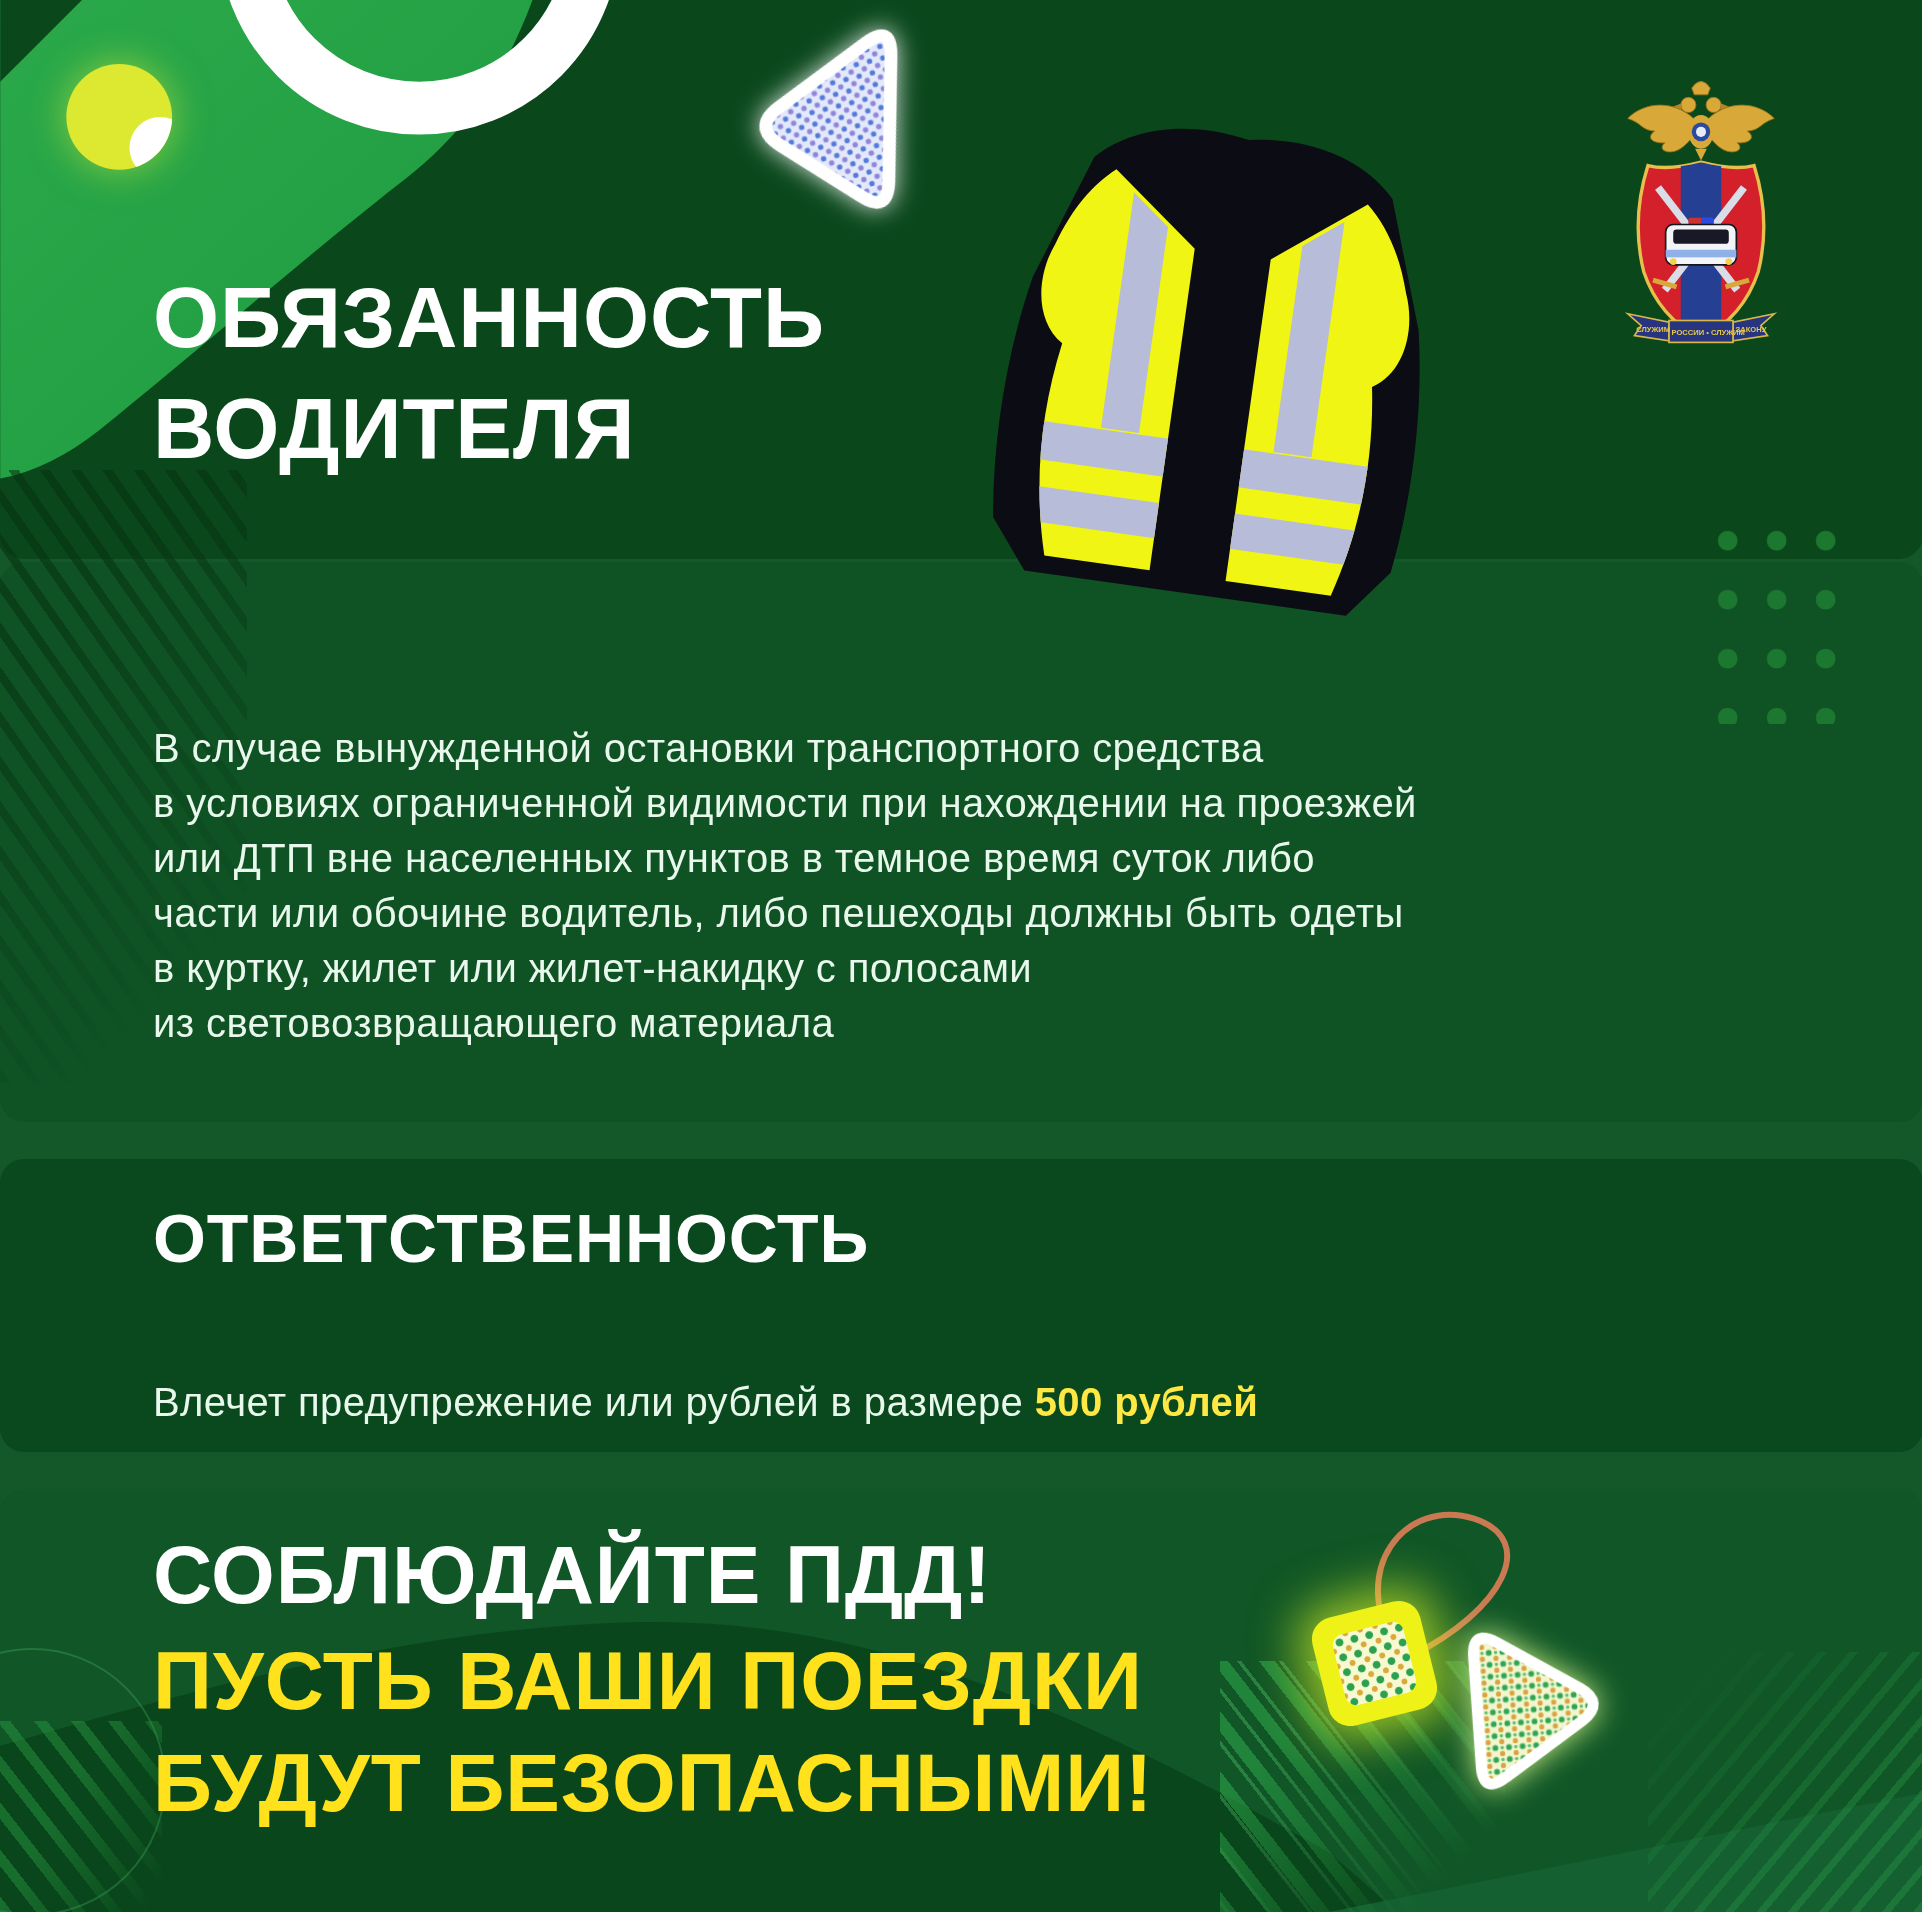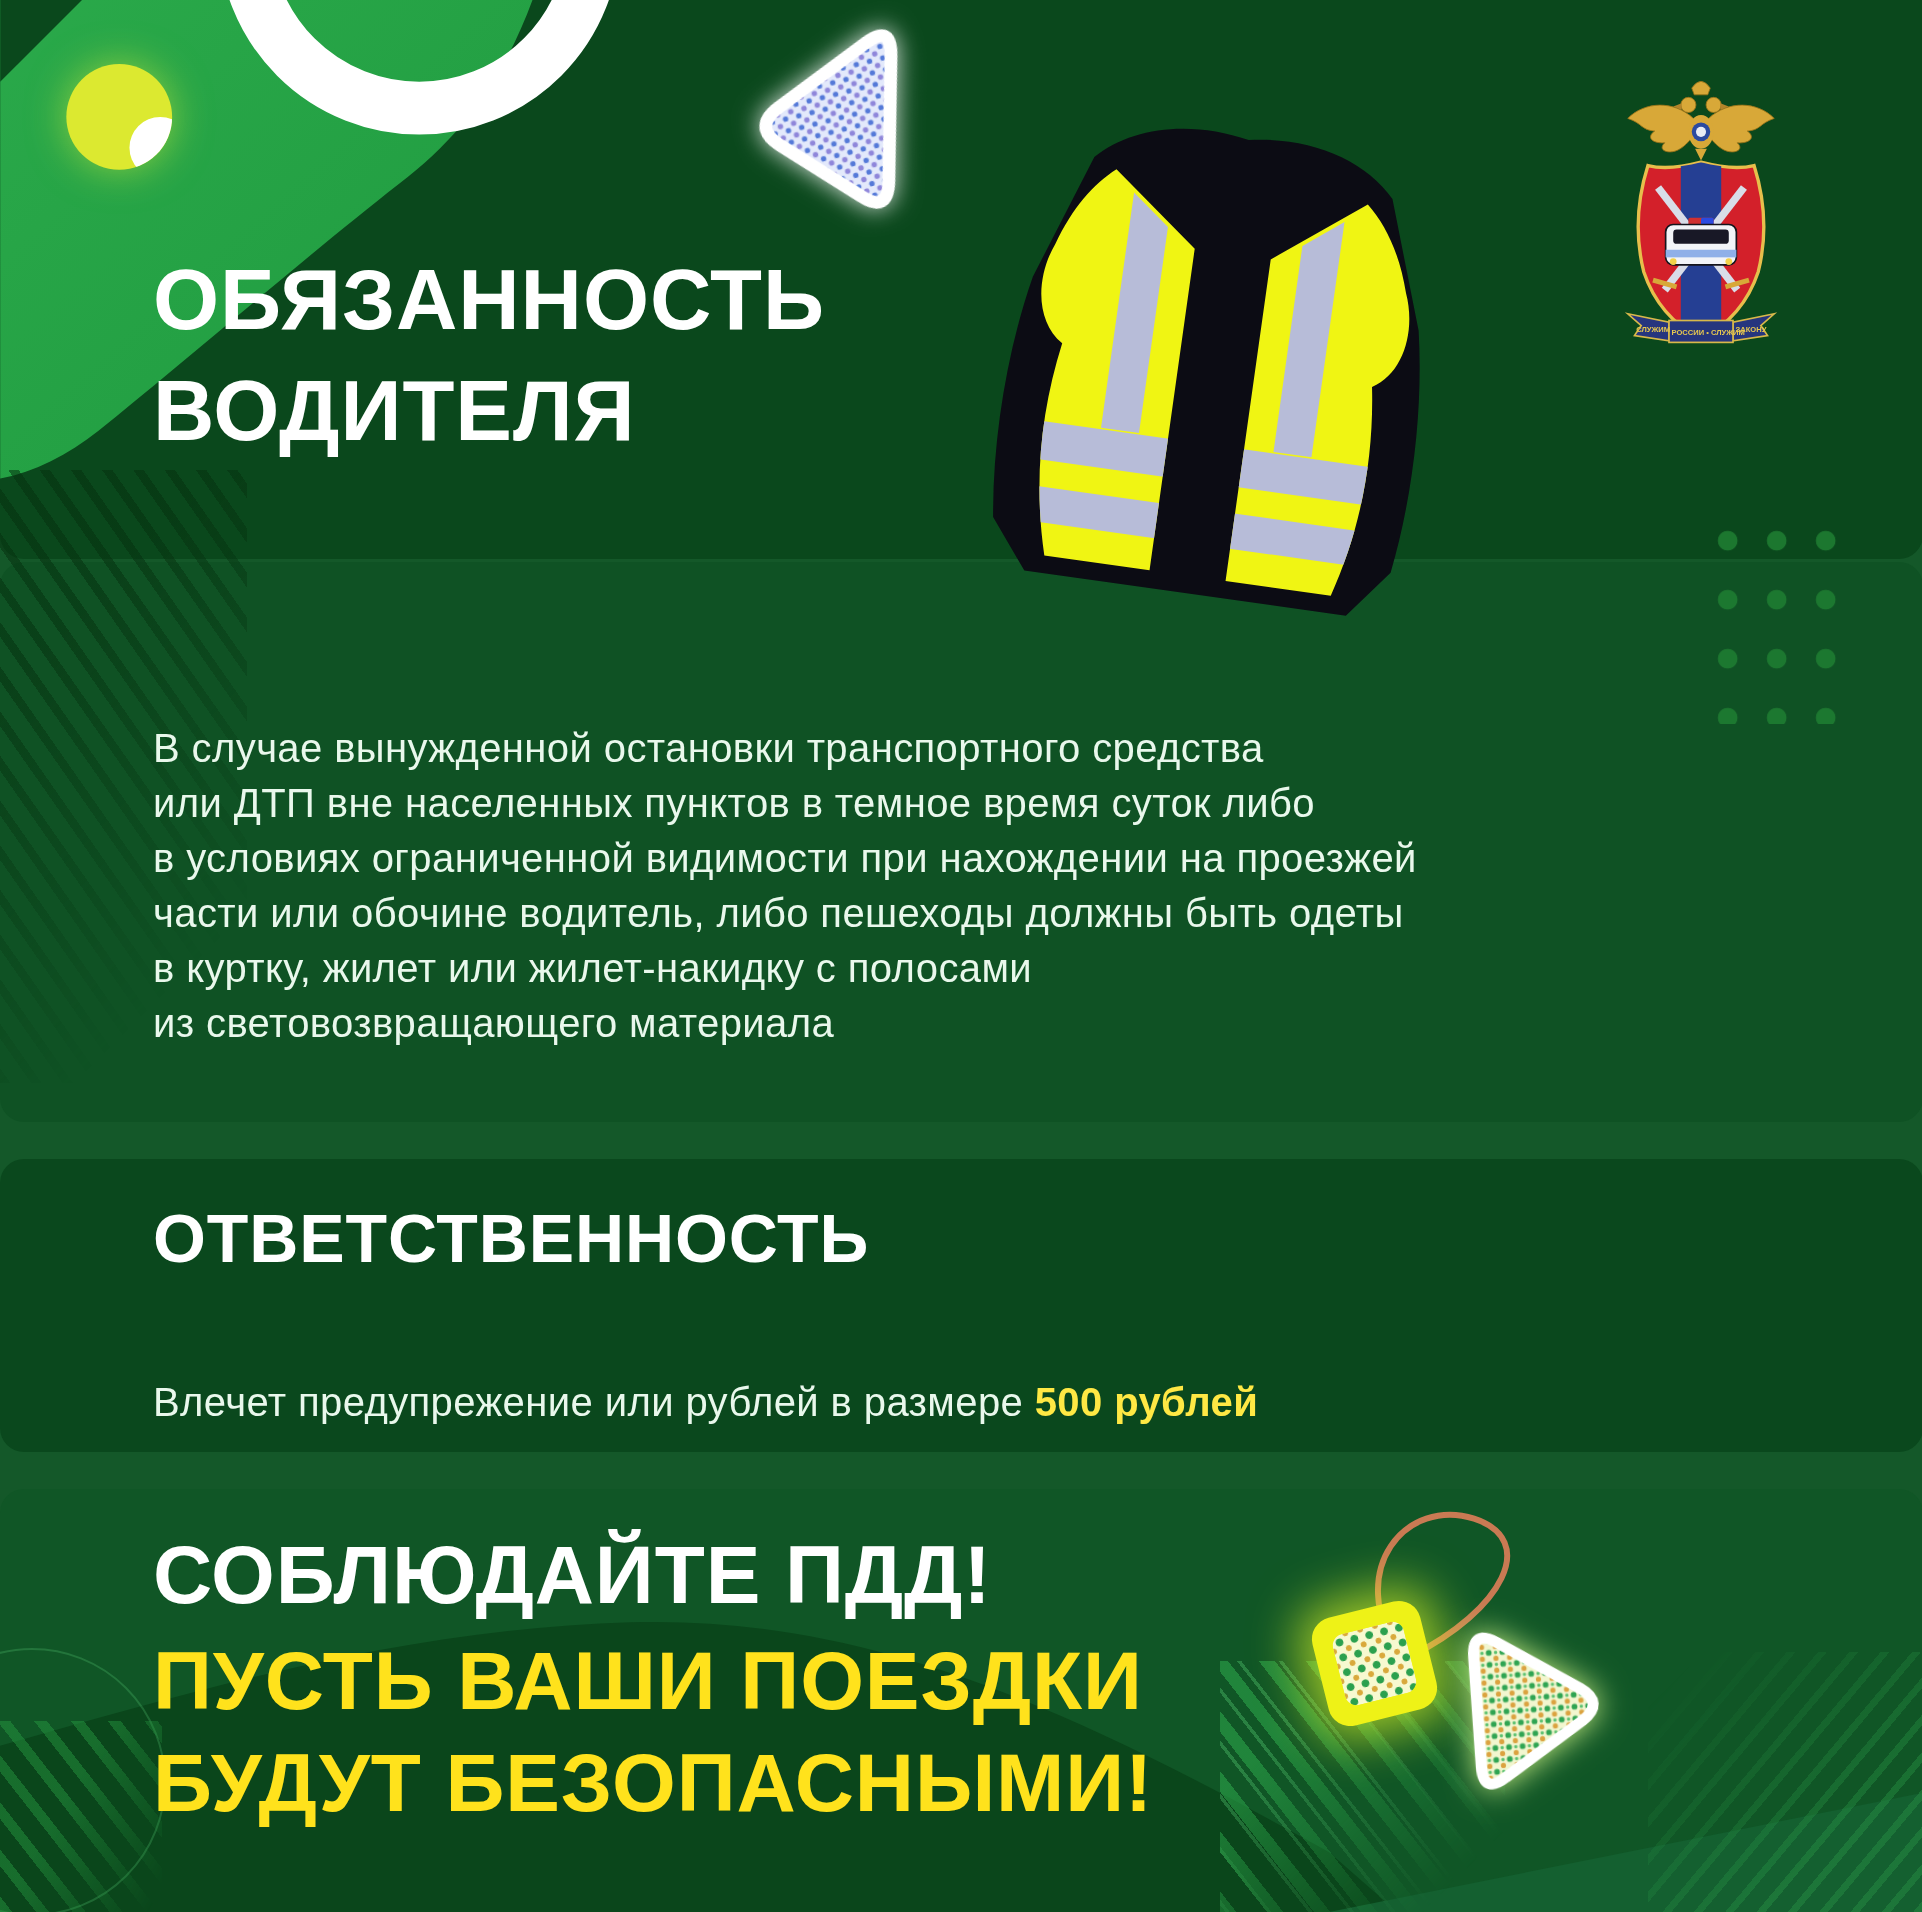--- a/index.html
+++ b/index.html
@@ -77,21 +77,21 @@
       radial-gradient(circle, #2ba04e 3.4px, rgba(43,160,78,0) 4.3px),
       radial-gradient(circle, #d9a93c 2.6px, rgba(217,169,60,0) 3.4px);
     background-size:15.3px 15.3px,15.3px 15.3px;background-position:0 0,7.7px 7.7px;
   }
   .cord-svg{position:absolute;left:1312px;top:1482px;z-index:7;}
   .tri-bottom{position:absolute;left:1462px;top:1610px;z-index:7;transform:rotate(-4deg);
     filter:drop-shadow(0 0 15.3px rgba(220,255,140,.9));}
 
   
   .txt{position:absolute;left:153px;z-index:9;color:#ffffff;}
-  .poster-title{top:244px;font-size:85px;line-height:111px;font-weight:700;letter-spacing:0.9px;}
+  .poster-title{top:262px;font-size:85px;line-height:111px;font-weight:700;letter-spacing:0.9px;}
   .rule-heading{top:576px;font-size:64px;font-weight:700;letter-spacing:0.9px;}
   .rule-text{top:700px;font-size:40px;line-height:55px;color:#e9f8ec;letter-spacing:0.4px;font-weight:400;margin-top:21px;}
   .liability-heading{top:1199px;font-size:68px;font-weight:700;letter-spacing:0.9px;}
   .liability-sub{top:1310px;font-size:43px;font-weight:700;letter-spacing:0.4px;}
   .liability-fine{top:1380px;font-size:40px;color:#e9f8ec;letter-spacing:0.4px;}
   .fine-amount{color:#ffe844;font-weight:700;}
   .footer-l1{top:1528px;font-size:82px;font-weight:700;letter-spacing:0.9px;}
   .footer-l23{top:1630px;font-size:82px;line-height:102px;font-weight:700;letter-spacing:0.9px;color:#ffe21c;}
 </style>
 </head>
@@ -237,22 +237,22 @@
   </svg>
 
   <div class="txt poster-title">
     <div>ОБЯЗАННОСТЬ</div>
     <div>ВОДИТЕЛЯ</div>
   </div>
 
 
   <div class="txt rule-text">
     <div>В случае вынужденной остановки транспортного средства</div>
+    <div>в условиях ограниченной видимости при нахождении на проезжей</div>
     <div>или ДТП вне населенных пунктов в темное время суток либо</div>
-    <div>в условиях ограниченной видимости при нахождении на проезжей</div>
     <div>части или обочине водитель, либо пешеходы должны быть одеты</div>
     <div>в куртку, жилет или жилет-накидку с полосами</div>
     <div>из световозвращающего материала</div>
   </div>
 
   <div class="txt liability-heading">ОТВЕТСТВЕННОСТЬ</div>
   <div class="txt liability-fine">
     <span>Влечет предупрежение или рублей в размере </span><span class="fine-amount">500 рублей</span>
   </div>
 

